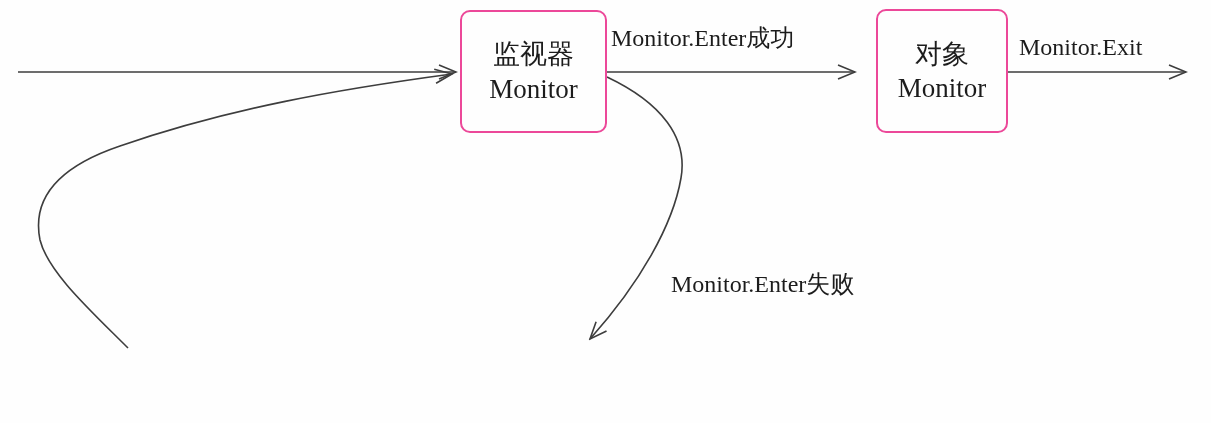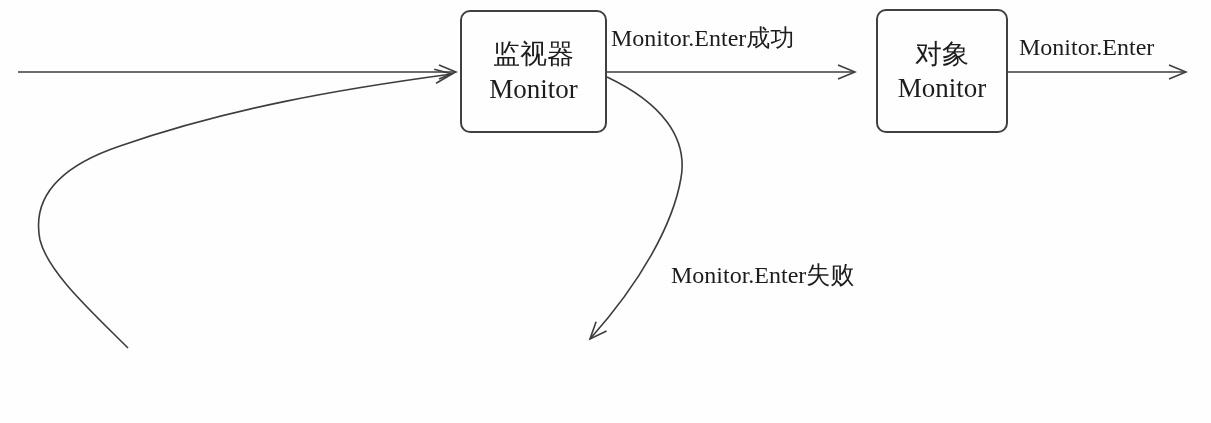--- a/index.html
+++ b/index.html
@@ -14,21 +14,21 @@
   }
   #connector-layer {
     position: absolute;
     left: 0; top: 0;
     width: 1211px; height: 423px;
   }
   .node {
     position: absolute;
     box-sizing: border-box;
     background: #fefefe;
-    border: 2px solid #404040;
+    border: 2px solid #ec4899;
     display: flex;
     flex-direction: column;
     align-items: center;
     justify-content: center;
     text-align: center;
     font-size: 27px;
     line-height: 1.26;
   }
   .node.rect { border-radius: 10px; }
   .node.stadium { border-radius: 53px; border-width: 1.6px; }
@@ -37,21 +37,21 @@
   #queue-node   { left: 122px; top: 302px; width: 465px; height: 105px; }
   .edge-label {
     position: absolute;
     font-size: 24px;
     line-height: 1.1;
     white-space: nowrap;
   }
   #label-enter        { left: 283px;  top: 36px; }
   #label-enter-success{ left: 611px;  top: 25px; }
   #label-exit         { left: 1019px; top: 34px; }
-  #label-enter-fail   { left: 671px;  top: 262px; }
+  #label-enter-fail   { left: 671px;  top: 271px; }
   #label-exit-notify  { left: 51px;   top: 233px; }
 </style>
 </head>
 <body>
 
 <div id="canvas">
 
   <svg id="connector-layer" viewBox="0 0 1211 423" xmlns="http://www.w3.org/2000/svg">
     <defs>
       <marker id="arrow" markerUnits="userSpaceOnUse" markerWidth="22" markerHeight="18" viewBox="0 0 22 18" refX="20" refY="9" orient="auto">
@@ -77,18 +77,18 @@
 
   <div id="object-node" class="node rect">
     <span>对象</span>
     <span>Monitor</span>
   </div>
 
 
 
   <div id="label-enter-success" class="edge-label">Monitor.Enter成功</div>
 
-  <div id="label-exit" class="edge-label">Monitor.Enter</div>
+  <div id="label-exit" class="edge-label">Monitor.Exit</div>
 
   <div id="label-enter-fail" class="edge-label">Monitor.Enter失败</div>
 
 
 </div>
 
 </body></html>

